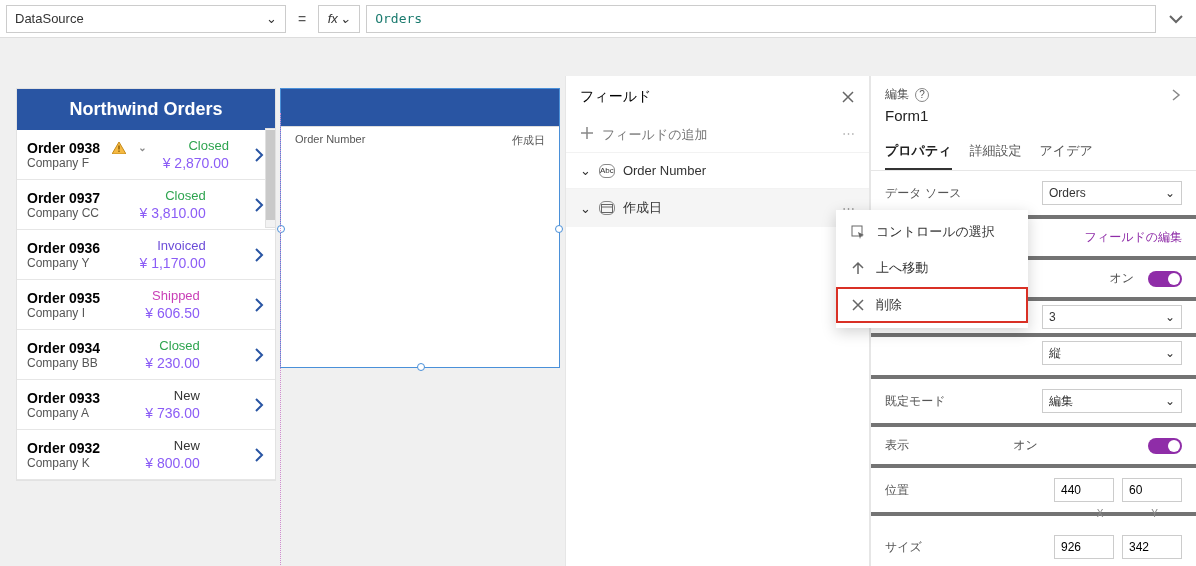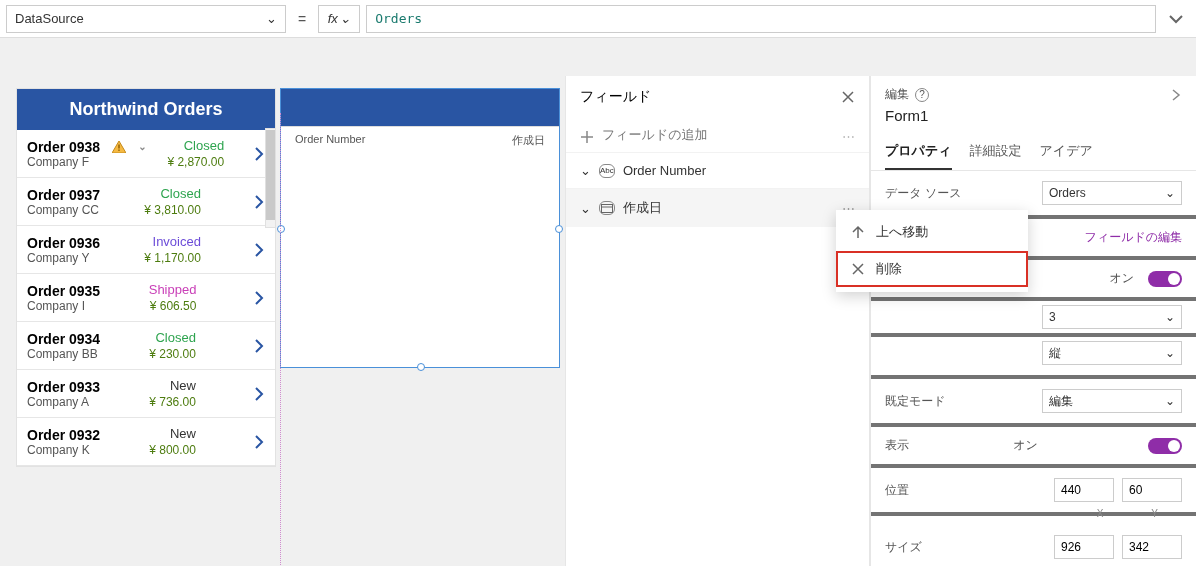--- a/index.html
+++ b/index.html
@@ -18,21 +18,21 @@
 
 
 .gallery { position: absolute; left: 16px; top: 50px; width: 260px; background: #fff; border: 1px solid #e2e2e2; }
 .gallery-title { background: #2955a3; color: #fff; font-weight: 700; text-align: center; padding: 10px 0; font-size: 18px; }
 .gallery-item { display: flex; align-items: center; justify-content: space-between; padding: 8px 10px; border-bottom: 1px solid #e6e6e6; }
 .gallery-item .left { }
 .gallery-item .order-id { font-weight: 700; font-size: 14px; display:flex; align-items:center; gap:12px;}
 .gallery-item .company { font-size: 12px; color: #555; }
 .gallery-item .right { text-align: right; }
 .gallery-item .status { font-size: 13px; margin-bottom: 2px; }
-.gallery-item .price { font-size: 12px; color: #4d7c0f; }
+.gallery-item .price { font-size: 14px; color: #8b5cf6; }
 .chev-right { margin-left: 8px; color: #2955a3; }
 .status-closed { color: #2ea44f; }
 .status-invoiced { color: #6c4cd8; }
 .status-shipped { color: #c93fb7; }
 .status-new { color: #333; }
 .warn-icon { display:inline-flex; width:14px; height:12px; }
 
 
 .form-sel { position: absolute; left: 280px; top: 50px; width: 280px; height: 280px; background: #fff; border: 1px solid #4a90d9; }
 .form-header { background: #2955a3; height: 38px; border-bottom:1px solid #ddd; }
@@ -40,21 +40,21 @@
 .form-labels span:first-child { flex:1; }
 .sel-handle { position:absolute; width:8px; height:8px; background:#fff; border:1px solid #4a90d9; border-radius:50%; }
 .sel-dash { position:absolute; left:280px; top:75px; width:1px; height:480px; border-left:1px dotted #d08ccf; }
 
 .vscroll { position:absolute; left:265px; top:90px; width:11px; height:100px; background:#f2f2f2; border:1px solid #e0e0e0;}
 .vscroll .thumb { width:9px; height:90px; background:#c9c9c9; margin:1px auto;}
 
 
 .fields-panel { position: absolute; left: 565px; top: 38px; width: 305px; height: 528px; background: #fff; border-left: 1px solid #e6e6e6; border-right: 1px solid #e6e6e6; }
 .fields-header { display: flex; align-items: center; justify-content: space-between; padding: 12px 14px; font-size: 14px; }
-.add-field { display: flex; align-items: flex-end; gap: 8px; padding: 8px 14px; font-size: 13px; color: #777; }
+.add-field { display: flex; align-items: flex-start; gap: 8px; padding: 8px 14px; font-size: 13px; color: #777; }
 .field-row { display: flex; align-items: center; gap: 8px; padding: 10px 14px; font-size: 13px; color: #333; border-top: 1px solid #f2f2f2; position:relative;}
 .field-row .dots { margin-left:auto; color:#888; }
 .field-type-icon { width:16px; height:14px; border:1px solid #888; font-size:8px; display:flex; align-items:center; justify-content:center; border-radius:6px;}
 
 
 .ctx-menu { position: absolute; left: 836px; top: 210px; width: 192px; background: #fff; box-shadow: 0 4px 14px rgba(0,0,0,0.18); padding: 4px 0; z-index:20;}
 .ctx-item { display: flex; align-items: center; gap: 10px; padding: 9px 14px; font-size: 13px; color: #333; }
 .ctx-item.highlight { border: 2px solid #d93025; margin: 1px 0; padding:7px 12px; }
 
 
@@ -355,20 +355,27 @@
     <div class="prop-row">
       
       
     </div>
   </div>
 </div>
 
 <div class="ctx-menu">
   <div class="ctx-item">
     <svg width="16" height="16" viewBox="0 0 16 16">
+        <rect x="2" y="2" width="10" height="10" stroke="#666" fill="none"></rect>
+        <path d="M8 8 L14 11 L11 12 L10 15 Z" fill="#666"></path>
+      </svg>
+    <span>コントロールの選択</span>
+  </div>
+  <div class="ctx-item">
+    <svg width="16" height="16" viewBox="0 0 16 16">
         <path d="M8 14 V3 M3 8 L8 3 L13 8" stroke="#666" stroke-width="1.5" fill="none"></path>
       </svg>
     <span>上へ移動</span>
   </div>
   <div class="ctx-item highlight">
     <svg width="16" height="16" viewBox="0 0 16 16">
         <path d="M3 3 L13 13 M13 3 L3 13" stroke="#666" stroke-width="1.5"></path>
       </svg>
     <span>削除</span>
   </div>

